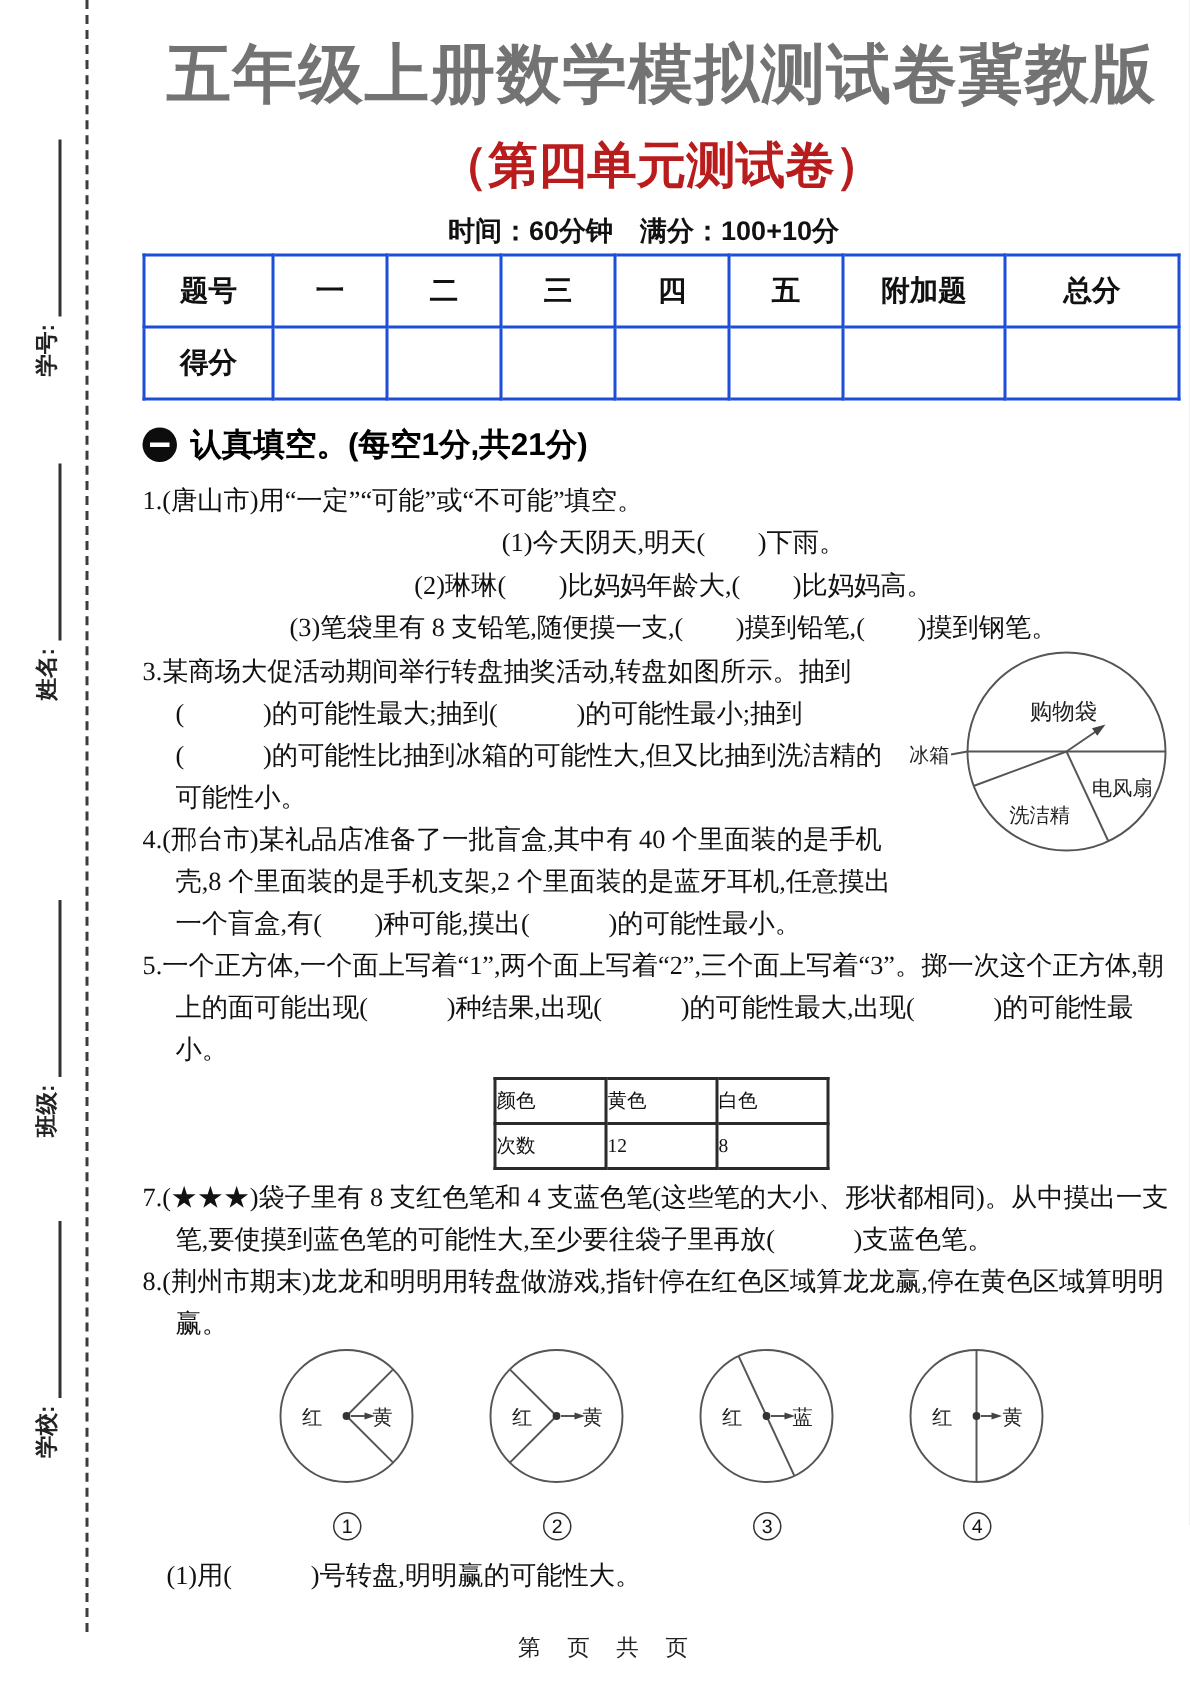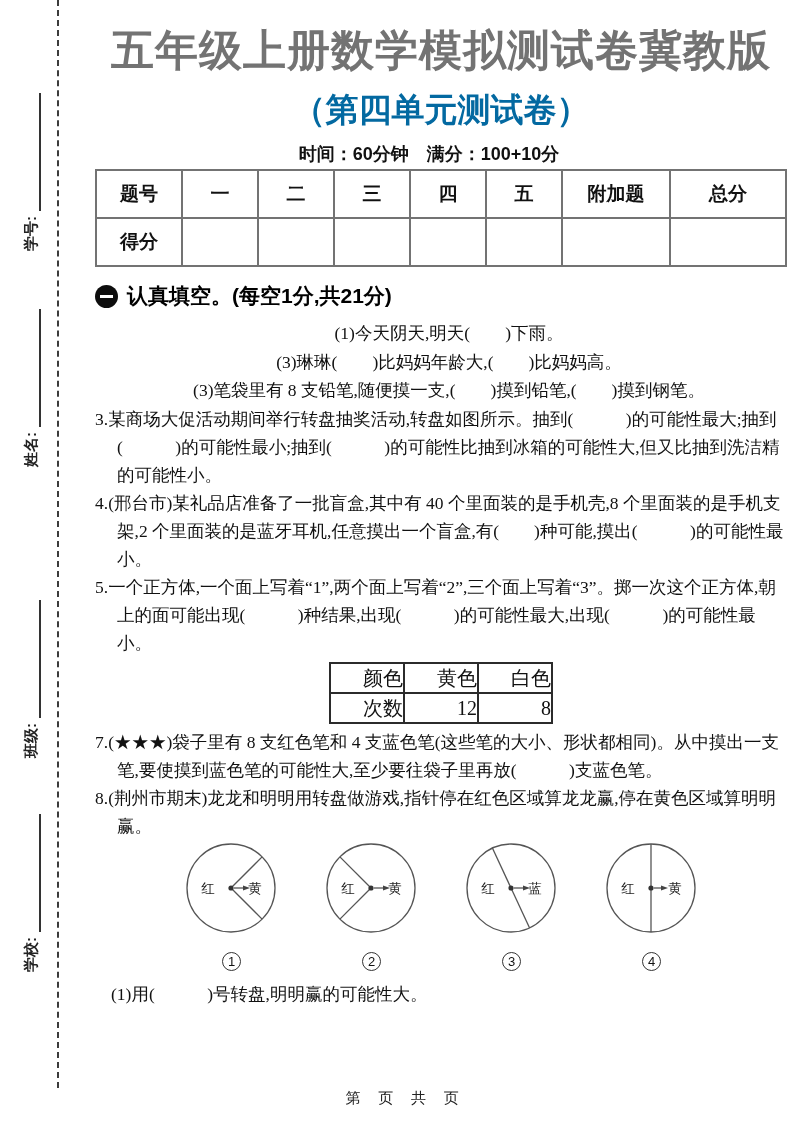--- a/index.html
+++ b/index.html
@@ -30,33 +30,33 @@
   
   .content { position: absolute; left: 95px; top: 26px; width: 692px; }
   .title {
     font-family: "Liberation Sans", sans-serif;
     font-size: 43px; font-weight: 900; text-align: center;
     line-height: 1.15; letter-spacing: 1px; color:#737373;
   }
   .subtitle {
     font-family: "Liberation Sans", sans-serif;
     font-size: 33px; font-weight: 900; text-align: center;
-    margin-top: 13px; color:#0369a1;
+    margin-top: 13px; color:#b91c1c;
   }
   .meta {
     font-family: "Liberation Sans", sans-serif;
     text-align: center; padding-right: 24px;
     font-size: 18px; font-weight: 700; margin-top: 9px;
   }
   table.score {
     width: 100%; border-collapse: collapse; margin-top: 3px;
     font-family: "Liberation Sans", sans-serif;
     font-size: 19px; font-weight: 700; text-align: center;
   }
-  table.score td { border: 2px solid #737373; height: 48px; }
+  table.score td { border: 2px solid #1d4ed8; height: 48px; }
   table.score td.c0 { width: 86px; }
   table.score td.cn { width: 76px; }
   table.score td.c6 { width: 108px; }
   
   .section-head {
     margin-top: 15px; display: flex; align-items: center; gap: 9px;
     font-family: "Liberation Sans", sans-serif;
     font-size: 21px; font-weight: 800; color:#000;text-align:right;
   }
   .sec-icon { position: relative; width: 23px; height: 23px; background:#0d0d0d; border-radius:50%; flex:0 0 23px; }
@@ -66,21 +66,21 @@
   .q  { padding-left: 22px; text-indent: -22px; }
   .subparts > div { padding-left: 16px; }
   .q1p > div { line-height: 28.5px; text-align: center; }
   
   .wheel-fig { float: right; width: 182px; height: 148px; margin: -4px 0 2px 8px; }
   svg text { font-family: "Liberation Serif", serif; fill: #222; }
   svg .ln { stroke: #555; stroke-width: 1.3; fill: none; }
   
   table.qtab {
     border-collapse: collapse; margin: 5px auto 4px auto;
-    font-size: 20px; text-align: right;
+    font-size: 13px; text-align: left;
   }
   table.qtab td { border: 2px solid #2b2b2b; width: 74px; height: 26px; }
   
   .spin-row { display: flex; gap: 39px; margin: 2px 0 0 86px; }
   .spinner { width: 101px; text-align: center; }
   .circ-num {
     display: inline-block; width: 19px; height: 19px; margin-top: 1px;
     border: 1.5px solid #333; border-radius: 50%;
     font-size: 13px; line-height: 18px; text-align: center;
     font-family: "Liberation Sans", sans-serif;
@@ -148,28 +148,44 @@
     </tbody>
       </table>
 
     <div class="section-head">
       <span class="sec-icon"></span>
       <span>认真填空。(每空1分,共21分)</span>
     </div>
 
     <div class="qs">
 
+      <div class="q">1.(唐山市)用“一定”“可能”或“不可能”填空。</div>
       <div class="subparts q1p">
         <div>(1)今天阴天,明天(　　)下雨。</div>
-        <div>(3)琳琳(　　)比妈妈年龄大,(　　)比妈妈高。</div>
+        <div>(2)琳琳(　　)比妈妈年龄大,(　　)比妈妈高。</div>
         <div>(3)笔袋里有 8 支铅笔,随便摸一支,(　　)摸到铅笔,(　　)摸到钢笔。</div>
       </div>
 
 
       <div>
+        <div class="wheel-fig">
+          <svg width="182" height="148" viewBox="0 0 182 148">
+            <circle class="ln" cx="106" cy="72" r="66"></circle>
+            <line class="ln" x1="40" y1="72" x2="172" y2="72"></line>
+            <line class="ln" x1="106" y1="72" x2="44" y2="95"></line>
+            <line class="ln" x1="106" y1="72" x2="134" y2="132"></line>
+            <line class="ln" x1="106" y1="72" x2="128" y2="57"></line>
+            <polygon points="132,54 123,56.5 126.5,61.5" fill="#444"></polygon>
+            <line class="ln" x1="29" y1="74" x2="40" y2="72"></line>
+            <text x="104" y="50" text-anchor="middle" font-size="15">购物袋</text>
+            <text x="1" y="79" font-size="13.5">冰箱</text>
+            <text x="88" y="119" text-anchor="middle" font-size="13.5">洗洁精</text>
+            <text x="143" y="101" text-anchor="middle" font-size="13.5">电风扇</text>
+          </svg>
+        </div>
         <div class="q">3.某商场大促活动期间举行转盘抽奖活动,转盘如图所示。抽到(　　　)的可能性最大;抽到(　　　)的可能性最小;抽到(　　　)的可能性比抽到冰箱的可能性大,但又比抽到洗洁精的可能性小。</div>
         <div class="q">4.(邢台市)某礼品店准备了一批盲盒,其中有 40 个里面装的是手机壳,8 个里面装的是手机支架,2 个里面装的是蓝牙耳机,任意摸出一个盲盒,有(　　)种可能,摸出(　　　)的可能性最小。</div>
       </div>
 
       <div class="q" style="clear:both;">5.一个正方体,一个面上写着“1”,两个面上写着“2”,三个面上写着“3”。掷一次这个正方体,朝上的面可能出现(　　　)种结果,出现(　　　)的可能性最大,出现(　　　)的可能性最小。</div>
 
       <table class="qtab">
         <tbody>
             <tr>
           <td>颜色</td>

